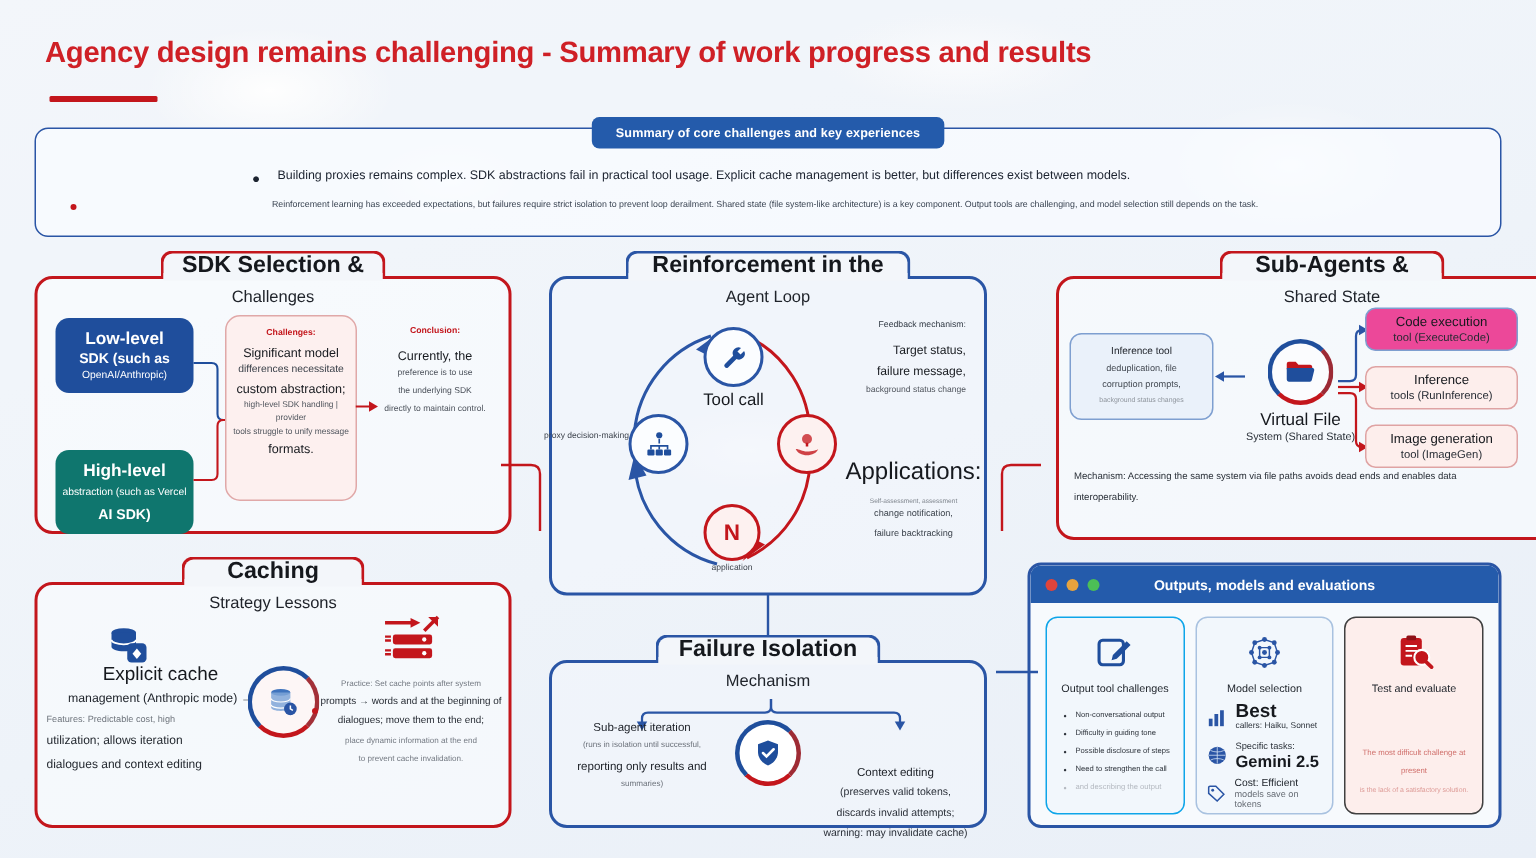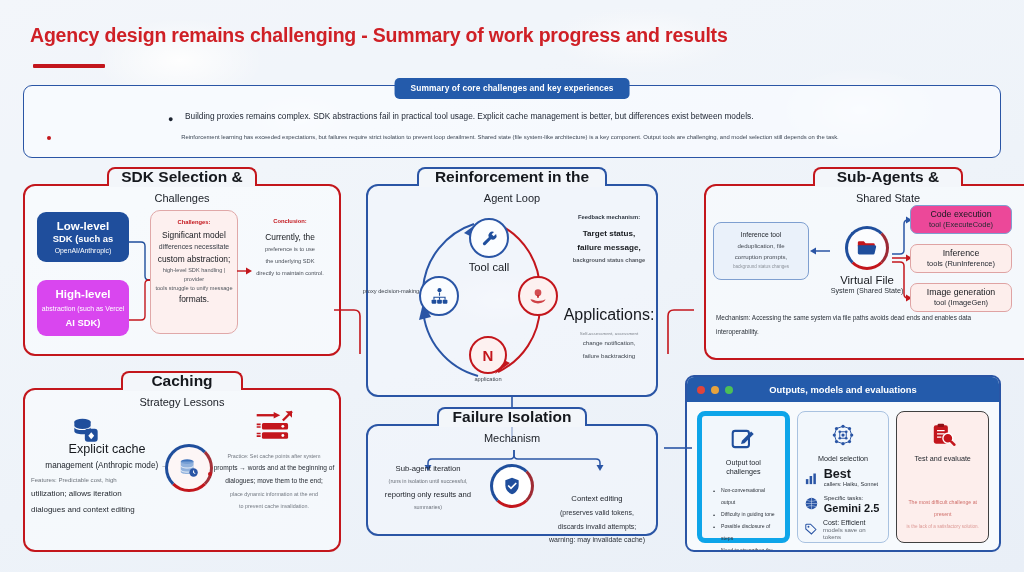--- a/index.html
+++ b/index.html
@@ -93,21 +93,21 @@
   
   #sdk { left: 23px; top: 184px; width: 318px; height: 172px; }
   .sdk-box {
     position: absolute; width: 92px; border-radius: 9px; color: #fff;
     text-align: center; padding: 7px 4px;
   }
   .sdk-box .l1 { font-size: 11.5px; font-weight: 700; line-height: 1.25; }
   .sdk-box .l2 { font-size: 9.4px; font-weight: 600; line-height: 1.3; }
   .sdk-box .l3 { font-size: 6.9px; line-height: 1.35; }
   #sdk-low { left: 14px; top: 28px; background: #1f4e9c; }
-  #sdk-high { left: 14px; top: 96px; background: #d946ef; }
+  #sdk-high { left: 14px; top: 116px; background: #0f766e; }
   #sdk-mid {
     position: absolute; left: 127px; top: 26px; width: 88px; height: 124px;
     border: 1px solid #e0a8a8; border-radius: 10px; background: #fdf0ef;
     text-align: center; padding: 8px 4px 0;
   }
   #sdk-mid .hd { font-size: 5.8px; color: #c3161c; font-weight: 600; margin-bottom: 4px; }
   #sdk-mid .t1 { font-size: 8.4px; color: #171a1f; line-height: 1.55; }
   #sdk-mid .t2 { font-size: 6.9px; color: #3a4049; line-height: 1.55; }
   #sdk-mid .t3 { font-size: 5.6px; color: #51565e; line-height: 1.6; }
   #sdk-concl { position: absolute; left: 224px; top: 34px; width: 86px; text-align: center; }
@@ -124,21 +124,21 @@
   }
   #n-tool { left: 103px; top: 34px; width: 40px; height: 40px; border: 2.2px solid #2a55a5; background: #fbfdff; }
   #n-proxy { left: 53px; top: 92px; width: 40px; height: 40px; border: 2.2px solid #2a55a5; background: #fbfdff; }
   #n-feed { left: 152px; top: 92px; width: 40px; height: 40px; border: 2.2px solid #c3161c; background: #fdf1f0; }
   #n-app { left: 103px; top: 152px; width: 38px; height: 38px; border: 2.2px solid #c3161c; background: #fdf1f0; }
   #n-app .nglyph { font-size: 15px; font-weight: 700; color: #c3161c; }
   .lbl { position: absolute; text-align: center; }
   #lbl-tool { left: 73px; top: 77px; width: 100px; font-size: 11.2px; color: #16191e; }
   #lbl-proxy { left: -4px; top: 104px; width: 58px; font-size: 5.7px; color: #3f454e; }
   #lbl-app { left: 86px; top: 192px; width: 72px; font-size: 5.7px; color: #3f454e; }
-  #fb { position: absolute; left: 196px; top: 30px; width: 94px; text-align: center; font-weight: bold; }
+  #fb { position: absolute; left: 184px; top: 30px; width: 94px; text-align: right; }
   #fb .hd { font-size: 5.8px; color: #2f3742; margin-bottom: 7px; }
   #fb .b1 { font-size: 8.1px; color: #171a1f; line-height: 1.75; }
   #fb .b2 { font-size: 5.7px; color: #51565e; line-height: 1.9; }
   #ap { position: absolute; left: 196px; top: 122px; width: 94px; text-align: center; }
   #ap .hd { font-size: 16px; color: #16191e; font-weight: 500; margin-bottom: 6px; }
   #ap .b0 { font-size: 4.4px; color: #7f858d; line-height: 1.6; }
   #ap .b1 { font-size: 6.1px; color: #3c434c; line-height: 2.05; }
 
   
   #sub { left: 704px; top: 184px; width: 368px; height: 176px; }
@@ -185,21 +185,21 @@
     border-radius: 50%; border: 3px solid #1f4e9c;
     border-right-color: #a33038; border-bottom-color: #c3161c;
     background: #fdf6f6; display: flex; align-items: center; justify-content: center;
   }
   #cache-r { position: absolute; left: 190px; top: 62px; width: 122px; text-align: center; }
   #cache-r .m { font-size: 5.4px; color: #737982; line-height: 2.25; }
   #cache-r .n { font-size: 6.6px; color: #262b33; line-height: 1.95; }
   #cache-r .dot3 { position:absolute; left:-5px; top:22px; width:4px;height:4px;background:#c3161c;border-radius:50%; }
 
   
-  #fail { left: 366px; top: 424px; width: 292px; height: 112px; }
+  #fail { left: 366px; top: 440px; width: 292px; height: 112px; }
   #fail .frame { background: rgba(242,246,251,.62); }
   #fail-l { position: absolute; left: 4px; top: 38px; width: 116px; text-align: center; }
   #fail-r { position: absolute; left: 172px; top: 38px; width: 118px; text-align: center; margin-top: 30px; }
   #fail-l .a, #fail-r .a { font-size: 7.7px; color: #1b1f26; line-height: 1.85; }
   #fail-l .b, #fail-r .b { font-size: 5.4px; color: #6b717a; line-height: 2.2; }
   #fail-r .b { font-size: 7px; color: #2b3039; line-height: 1.9; }
   #shield-ring {
     position: absolute; left: 124px; top: 40px; width: 44px; height: 44px;
     border-radius: 50%; border: 3px solid #1f4e9c;
     border-right-color: #9e2b34; border-bottom-color: #c3161c;
@@ -216,21 +216,21 @@
     padding: 0 10px; position: relative;
   }
   .dotred, .dotyel, .dotgrn { width: 8px; height: 8px; border-radius: 50%; margin-right: 6px; }
   .dotred { background: #e0443b; } .dotyel { background: #e7a33e; } .dotgrn { background: #4cbf56; }
   #outwin .bar .wt {
     position: absolute; left: 0; right: 0; text-align: center;
     font-size: 9.4px; font-weight: 600; color: #fff;
   }
   #outwin .cards { display: flex; gap: 7px; padding: 9px 10px; }
   .ocard { width: 94px; height: 132px; border-radius: 8px; padding: 8px 6px 0; text-align: center; }
-  #oc1 { border: 5px solid #0ea5e9; background: #f2f7fc; }
+  #oc1 { border: 1px solid #0ea5e9; background: #f2f7fc; }
   #oc2 { border: 1px solid #a9c2e0; background: #f2f7fc; }
   #oc3 { border: 1px solid #404040; background: #fdeeec; }
   .ocard .ohd { font-size: 7.2px; color: #1d2229; margin-top: 6px; }
   #oc1 ul { list-style: none; margin-top: 9px; text-align: left; padding-left: 4px; }
   #oc1 li { font-size: 5.1px; color: #2d333b; line-height: 2.35; position: relative; padding-left: 9px; }
   #oc1 li::before { content:"•"; position:absolute; left:1px; top:-1px; font-size:6px; }
   #oc1 li.faint { color: #b4b9c0; }
   .mrow { display: flex; align-items: center; gap: 5px; text-align: left; margin-top: 5px; }
   .mrow .mt1 { font-size: 12.6px; color: #16191e; font-weight: 600; line-height: 1; }
   .mrow .mt2 { font-size: 5.6px; color: #2d333b; line-height: 1.4; }

